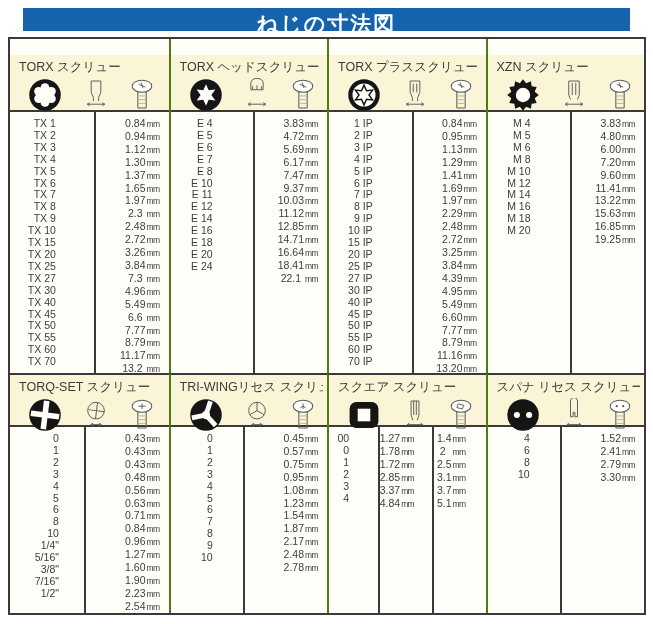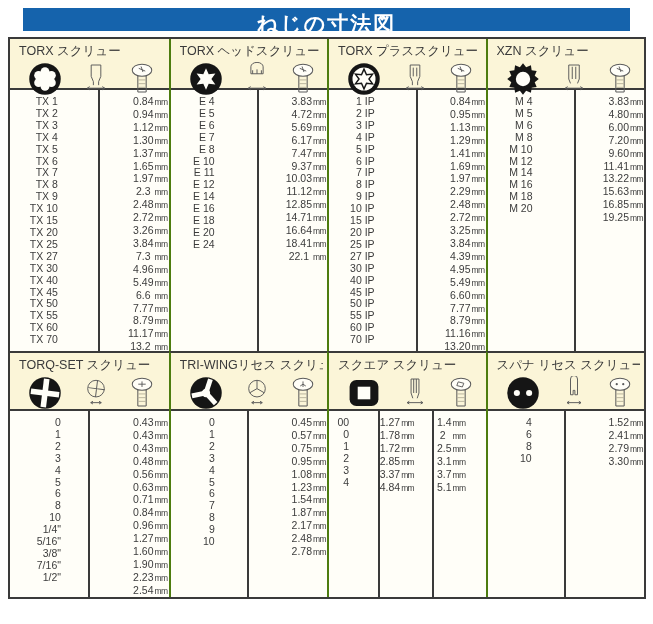--- a/index.html
+++ b/index.html
@@ -17,34 +17,34 @@
     margin:0 7px 0 8px;border:2px solid #3a3a3a;background:#fffef8;
     display:grid;grid-template-columns:repeat(4,1fr);
   }
   .panel{min-width:0;}
   .panel:not(:nth-child(4n+1)){border-left:2px solid #4d7c0f;}
   .row2{border-top:2px solid #3a3a3a;}
   .phead{
     background:#fbf5d8;border-bottom:2px solid #3a3a3a;
     box-sizing:border-box;padding:4px 4px 0 9px;
   }
-  .row1 .phead{height:51px;}
-  .row2 .phead{height:58px;}
+  .row1 .phead{height:57px;margin-top:16px;}
+  .row2 .phead{height:52px;}
   .ptitle{font-size:12.5px;color:#3a3a3a;white-space:nowrap;overflow:hidden;}
   .icons{display:flex;align-items:center;margin-top:0;padding-left:8px;gap:19px;height:38px;}
   .ic1{width:36px;height:36px;flex:none;}
   .ic2{width:28px;height:34px;flex:none;}
   .ic3{width:26px;height:34px;flex:none;}
   .pbody{display:flex;align-items:stretch;box-sizing:border-box;}
   .row1 .pbody{height:261px;gap:20px;}
   .row2 .pbody{height:186px;}
   .subcol{flex:1;min-width:0;padding-top:6px;box-sizing:border-box;}
   .sizecol{text-align:center;}
   .stack{display:inline-block;text-align:right;white-space:pre;}
-  .valcol{border-left:2px solid #3a3a3a;text-align:right;padding-right:1px;}
+  .valcol{border-left:2px solid #3a3a3a;text-align:right;padding-right:9px;}
   .sq .subcol{padding-right:20px;}
   .trow{font-size:10.5px;line-height:11.9px;color:#3c3c3c;white-space:pre;}
   .unit{font-size:8.5px;letter-spacing:-0.6px;margin-left:1px;}
 </style>
 </head>
 <body>
 
 <div class="banner">ねじの寸法図</div>
 
 <div class="grid">

